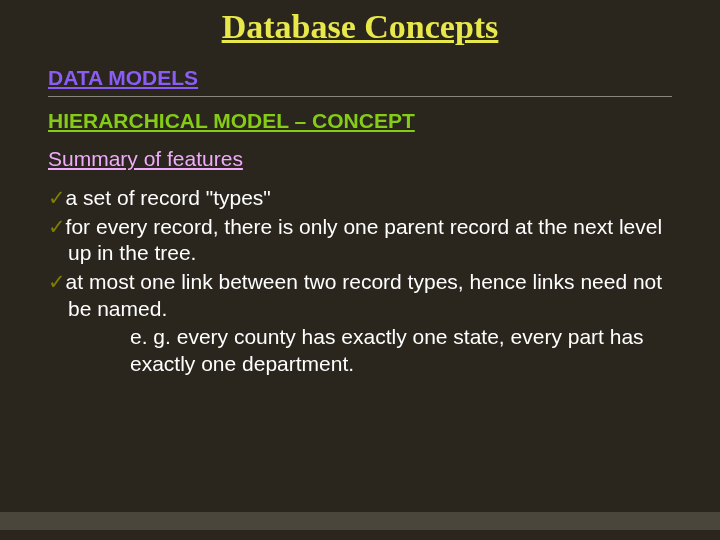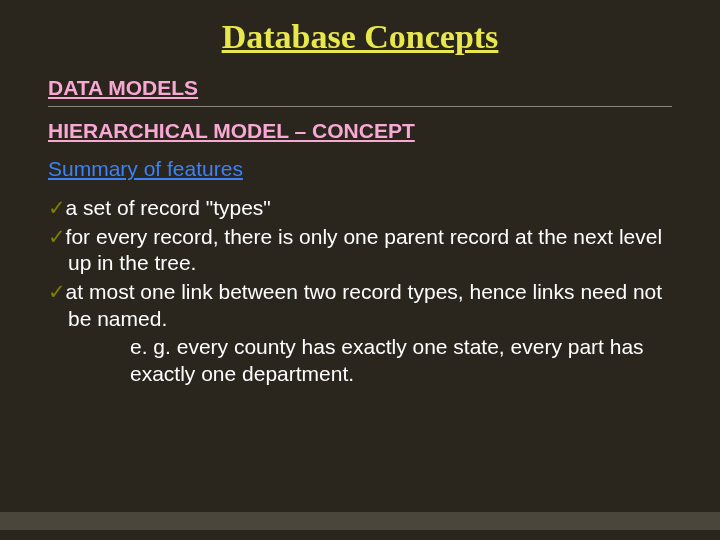--- a/index.html
+++ b/index.html
@@ -9,58 +9,58 @@
     height: 540px;
     background: #2a261e;
     font-family: Arial, Helvetica, sans-serif;
     color: #fefefe;
     overflow: hidden;
   }
   .slide {
     width: 720px;
     height: 540px;
     box-sizing: border-box;
-    padding: 18px 48px 0 48px;
+    padding: 8px 48px 0 48px;
     position: relative;
   }
   .title {
     font-family: "Times New Roman", Times, serif;
     font-weight: bold;
     font-size: 34px;
     color: #e8e84a;
     text-align: center;
     text-decoration: underline;
     margin: 0 0 20px 0;
   }
   .section {
     font-family: Arial, Helvetica, sans-serif;
     font-weight: bold;
     font-size: 21px;
-    color: #f9a8d4;
+    color: #8b5cf6;
     text-decoration: underline;
     margin: 0 0 6px 0;
   }
   hr.divider {
     border: none;
     border-top: 1px solid #8a857a;
     margin: 2px 0 12px 0;
   }
   .subsection {
     font-family: Arial, Helvetica, sans-serif;
     font-weight: bold;
     font-size: 21px;
-    color: #f9a8d4;
+    color: #84cc16;
     text-decoration: underline;
     margin: 0 0 14px 0;
   }
   .subheading {
     font-family: Arial, Helvetica, sans-serif;
     font-weight: normal;
     font-size: 21px;
-    color: #3b82f6;
+    color: #f0abfc;
     text-decoration: underline;
     margin: 0 0 14px 0;
   }
   .body {
     font-family: Arial, Helvetica, sans-serif;
     font-size: 21px;
     line-height: 1.27;
     color: #fefefe;
   }
   .bullet {

